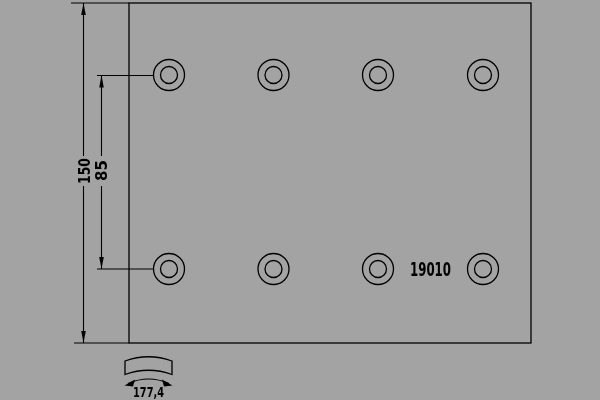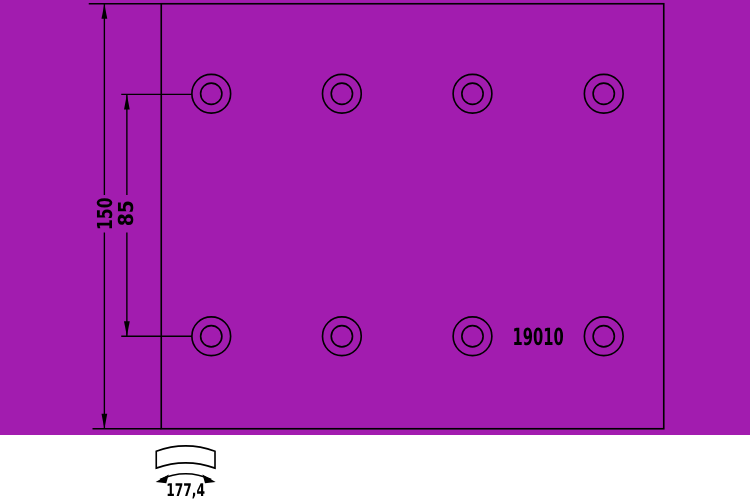--- a/index.html
+++ b/index.html
@@ -7,22 +7,22 @@
     padding: 0;
     width: 600px;
     height: 400px;
     background: #ffffff;
     overflow: hidden;
     font-family: "DejaVu Sans", sans-serif;
   }
   .canvas {
     position: relative;
     width: 600px;
-    height: 348px;
-    background: #a21caf;
+    height: 400px;
+    background: #a3a3a3;
   }
   svg { display: block; }
   .stroke {
     fill: none;
     stroke: #000000;
     stroke-width: 1.3;
   }
   .thin {
     fill: none;
     stroke: #000000;

